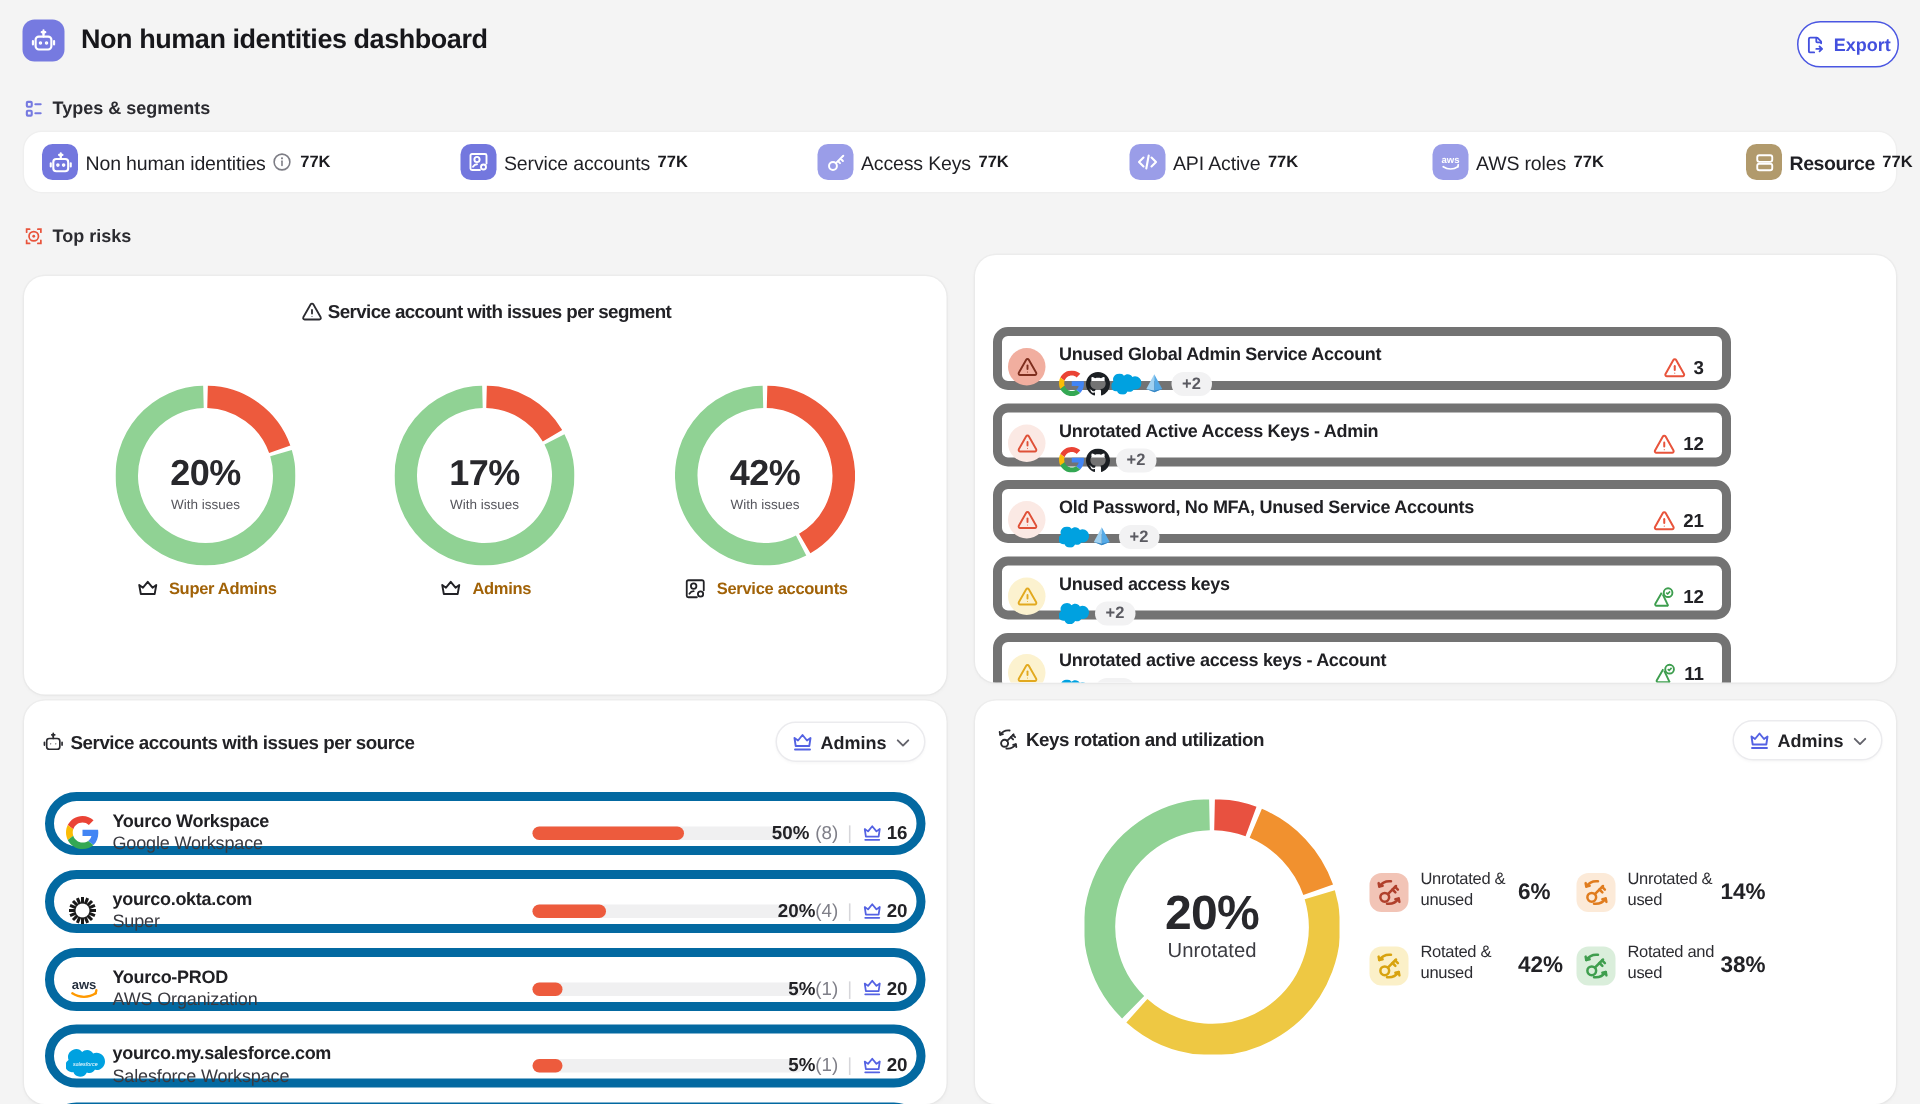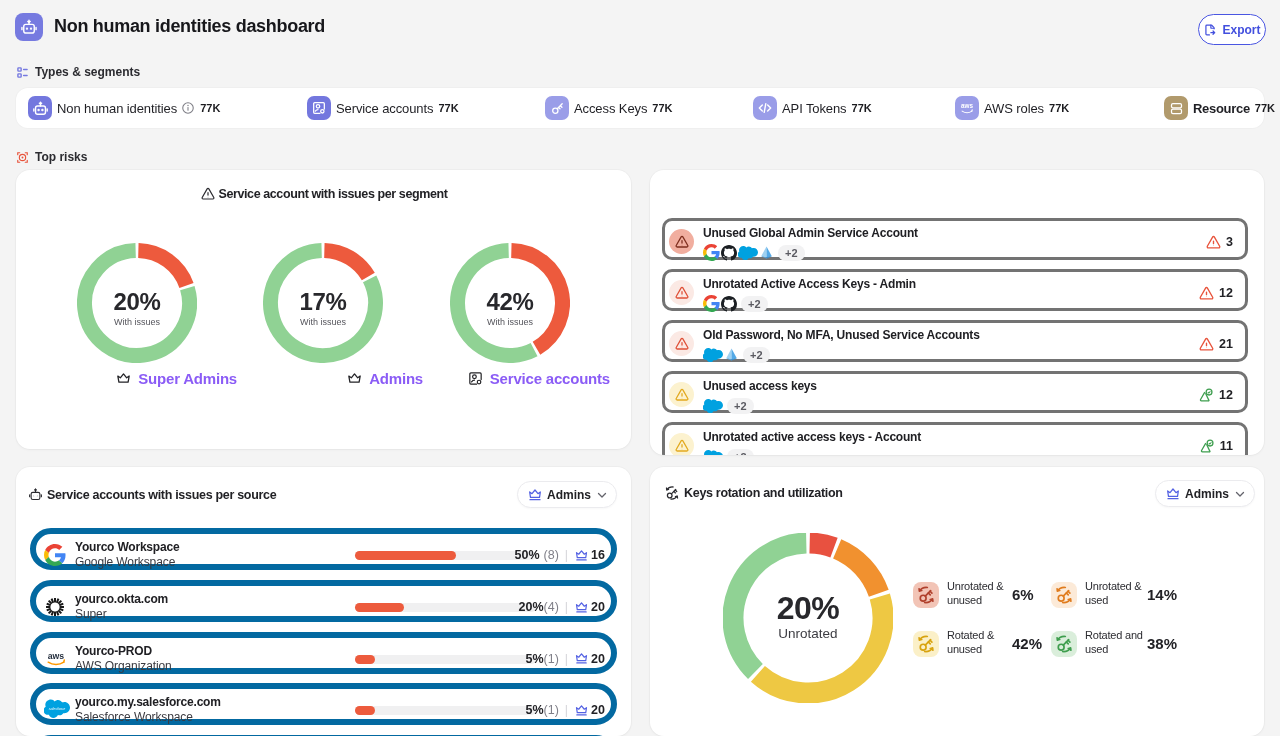--- a/index.html
+++ b/index.html
@@ -19,26 +19,26 @@
 
 
 #segbar { left:16px; top:88px; width:1248px; height:40px; background:#fff; border-radius:12px; box-shadow:0 0 0 1px rgba(0,0,0,0.02); }
 .segitem { position:absolute; top:8px; display:flex; align-items:center; gap:5px; height:24px; }
 .segicon { width:24px; height:24px; border-radius:7px; display:flex; align-items:center; justify-content:center; }
 .seglabel { font-size:13px; font-weight:400; color:#1f1f24; letter-spacing:-0.1px; }
 .segval { font-size:11px; font-weight:700; color:#1b1b1f; }
 
 
 .cardtitle { display:flex; align-items:center; justify-content:center; gap:3px; font-size:12.5px; font-weight:700; color:#222226; letter-spacing:-0.4px; }
-.donutlbl { display:flex; align-items:center; justify-content:flex-end; gap:6px; font-size:15px; font-weight:700; color:#8b5cf6; letter-spacing:-0.2px; }
+.donutlbl { display:flex; align-items:center; justify-content:center; gap:6px; font-size:11px; font-weight:700; color:#a16207; letter-spacing:-0.2px; }
 .donutpct { font-size:24px; font-weight:700; color:#28282c; text-align:center; letter-spacing:-0.3px; }
 .donutsub { font-size:9px; color:#55555c; text-align:center; }
 
 
-.irow { position:absolute; left:12px; width:586px; height:42px; border:3px solid #737373; border-radius:10px; background:#fff; }
+.irow { position:absolute; left:12px; width:492px; height:42px; border:6px solid #737373; border-radius:10px; background:#fff; }
 .icirc { position:absolute; left:4px; top:8px; width:25px; height:25px; border-radius:50%; display:flex; align-items:center; justify-content:center; }
 .ititle { position:absolute; left:38px; top:5px; font-size:12px; font-weight:700; color:#202024; letter-spacing:-0.2px; }
 .iicons { position:absolute; left:38px; top:23px; display:flex; align-items:center; gap:1px; height:17px; }
 .ibadge { position:absolute; right:12px; top:0; height:42px; display:flex; align-items:center; gap:4px; font-size:12.5px; font-weight:700; color:#222226; }
 .pill { background:#f2f2f3; color:#5a5a61; border-radius:9px; font-size:11px; font-weight:600; padding:2px 7px 2px; margin-left:3px; }
 
 
 .srow { position:absolute; left:14px; width:587px; height:42px; border:6px solid #0369a1; border-radius:21px; background:#fff; }
 .slogo { position:absolute; left:8px; top:10px; width:22px; height:22px; }
 .sname { position:absolute; left:39px; top:6px; font-size:12px; font-weight:700; color:#202024; letter-spacing:-0.2px; }
@@ -128,21 +128,21 @@
     </div>
     <span class="seglabel">Access Keys</span>
     <span class="segval">77K</span>
   </div>
   <div class="segitem" style="left:737px;">
     <div class="segicon" style="background:#9a9de8;">
       <svg width="16" height="16" viewBox="0 0 24 24" fill="none" stroke="#fff" stroke-width="2.1" stroke-linecap="round" stroke-linejoin="round">
         <path d="M8 7.5 L3.5 12 L8 16.5 M16 7.5 L20.5 12 L16 16.5 M13.2 5.5 L10.8 18.5"></path>
       </svg>
     </div>
-    <span class="seglabel">API Tokens</span>
+    <span class="seglabel">API Active</span>
     <span class="segval">77K</span>
   </div>
   <div class="segitem" style="left:939px;">
     <div class="segicon" style="background:#9a9de8;">
       <svg width="18" height="18" viewBox="0 0 24 24" fill="none">
         <text x="12" y="12.5" font-family="Liberation Sans" font-size="8.5" font-weight="bold" fill="#fff" text-anchor="middle">aws</text>
         <path d="M5.5 16.2c4 2.6 9.2 2.6 13 0" stroke="#fff" stroke-width="1.5" stroke-linecap="round"></path>
         <path d="M18.5 16.2 l0.4 -1.8" stroke="#fff" stroke-width="1.5" stroke-linecap="round"></path>
       </svg>
     </div>
@@ -163,21 +163,21 @@
 
 <div class="seclabel" style="left:16px; top:150px;">
   <svg width="13" height="13" viewBox="0 0 26 26" fill="none" stroke="#e8543c" stroke-width="2.3" stroke-linecap="round">
     <circle cx="13" cy="13" r="6.3"></circle>
     <circle cx="13" cy="13" r="1.9" fill="#e8543c" stroke="none"></circle>
     <path d="M3.5 7.5V3.5h4 M18.5 3.5h4v4 M22.5 18.5v4h-4 M7.5 22.5h-4v-4"></path>
   </svg>
   Top risks
 </div>
 
-<div class="card" style="left:16px; top:170px; width:615px; height:279px;">
+<div class="card" style="left:16px; top:184px; width:615px; height:279px;">
   <div class="cardtitle" style="margin-top:16px;">
     <svg width="16" height="16" viewBox="0 0 24 24" fill="none" stroke="#2b2b30" stroke-width="1.8" stroke-linejoin="round">
       <path d="M10.7 4.3 L3.3 17.3 a1.5 1.5 0 0 0 1.3 2.2 h14.8 a1.5 1.5 0 0 0 1.3-2.2 L13.3 4.3 a1.5 1.5 0 0 0-2.6 0 Z"></path>
       <path d="M12 10v3.6" stroke-linecap="round"></path>
         <circle cx="12" cy="16.6" r="0.5" fill="#2b2b30" stroke="none"></circle>
     </svg>
     Service account with issues per segment
   </div>
 
   <div class="abs" style="left:61px; top:73px; width:120px; height:120px;">

